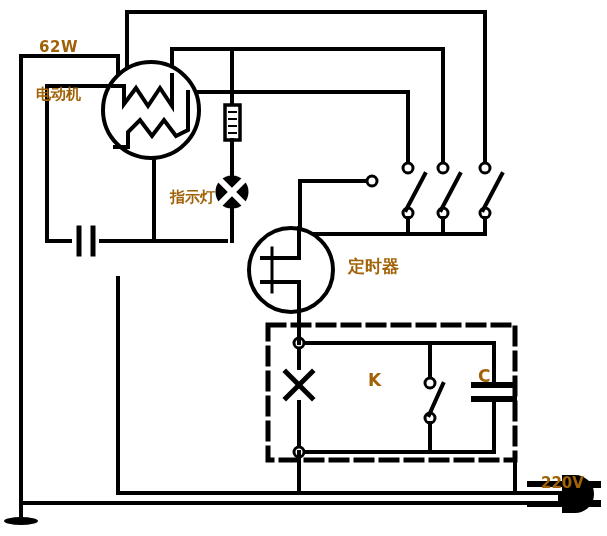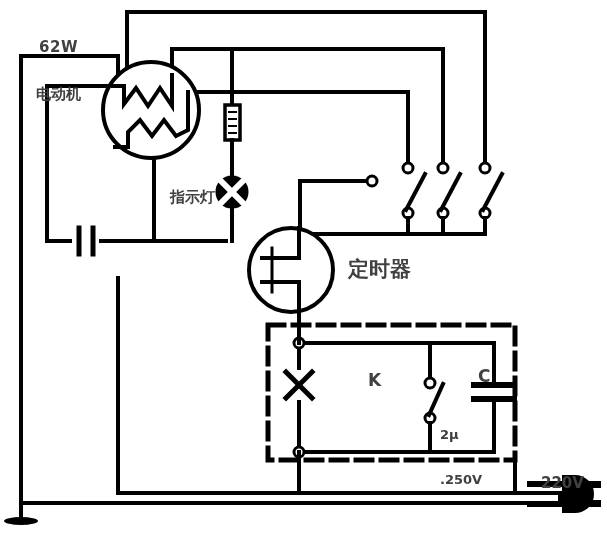--- a/index.html
+++ b/index.html
@@ -20,21 +20,21 @@
   }
   #schematic {
     position: absolute;
     left: 0;
     top: 0;
     width: 607px;
     height: 536px;
   }
   .lbl {
     position: absolute;
-    color: #404040;
+    color: #a16207;
     font-weight: bold;
     line-height: 1.05;
     white-space: pre;
     letter-spacing: 0px;
   }
   .cjk {
     font-family: "DejaVu Sans", "Liberation Sans", sans-serif;
     font-weight: bold;
   }
   .lbl-motor {
@@ -49,21 +49,21 @@
     left: 170px;
     top: 157px;
     font-size: 15px;
     width: 20px;
     text-align: right;
   }
   .lbl-lamp span { display:block; line-height: 1.12; }
   .lbl-timer {
     left: 348px;
     top: 258px;
-    font-size: 21px;
+    font-size: 17px;
   }
   .lbl-k {
     left: 368px;
     top: 372px;
     font-size: 17px;
   }
   .lbl-c {
     left: 478px;
     top: 368px;
     font-size: 17px;
@@ -330,20 +330,16 @@
   <div class="lbl lbl-lamp cjk">
     <span>指示灯</span>
   </div>
 
   <div class="lbl lbl-timer cjk">定时器</div>
 
   <div class="lbl lbl-k">K</div>
 
   <div class="lbl lbl-c">C</div>
 
-  <div class="lbl lbl-cval">
-    <span>2μ</span>
-    <span>.250V</span>
-  </div>
 
   <div class="lbl lbl-220">220V</div>
 
 </div>
 
 </body></html>

